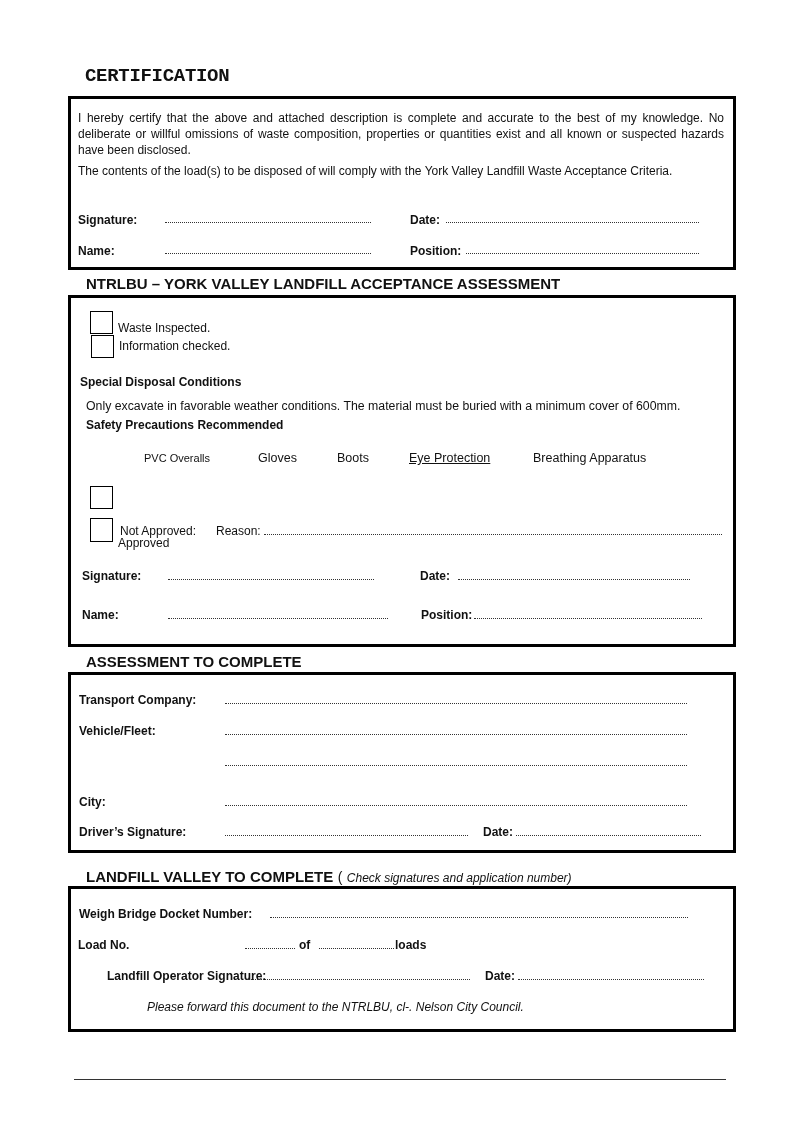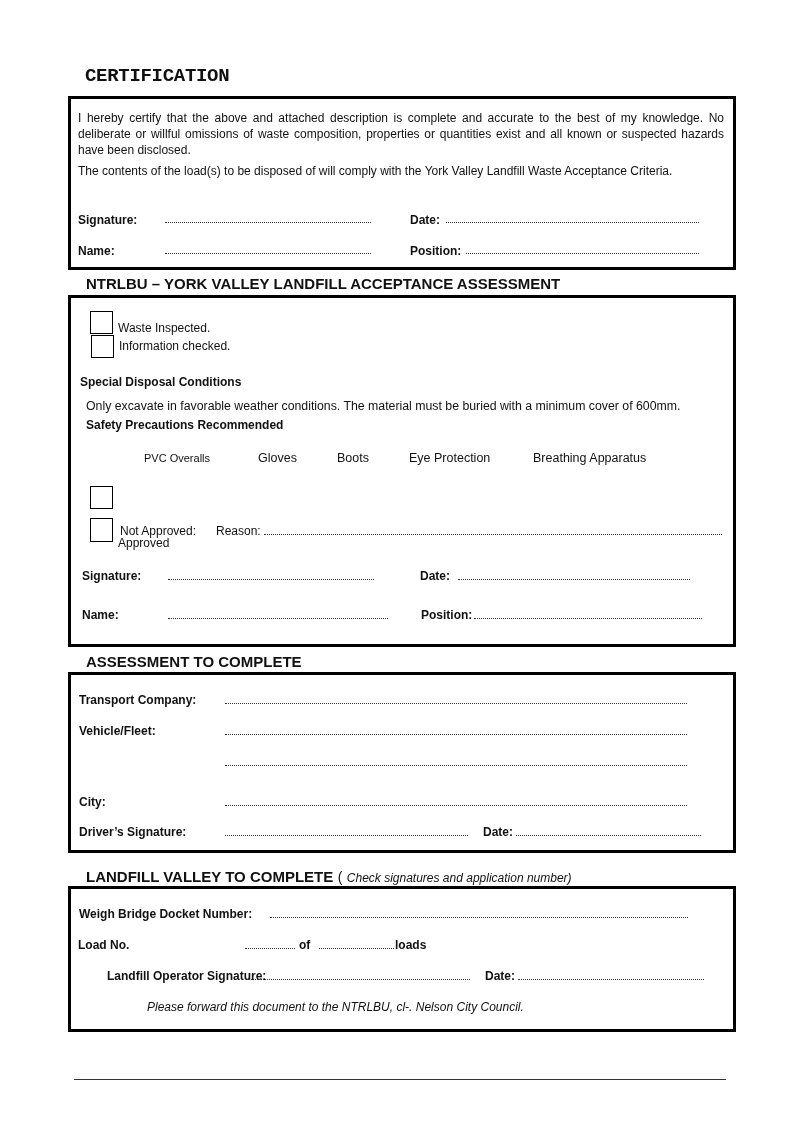--- a/index.html
+++ b/index.html
@@ -43,21 +43,21 @@
 <div class="chk" style="left:91px; top:335px; width:23px; height:23px;"></div>
 <div class="t" style="left:119px; top:339px;">Information checked.</div>
 
 <div class="t b" style="left:80px; top:375px;">Special Disposal Conditions</div>
 <div class="t" style="left:86px; top:399px; font-size:12.3px;">Only excavate in favorable weather conditions. The material must be buried with a minimum cover of 600mm.</div>
 <div class="t b" style="left:86px; top:418px;">Safety Precautions Recommended</div>
 
 <div class="t" style="left:144px; top:451px; font-size:11px;text-align:right;">PVC Overalls</div>
 <div class="t" style="left:258px; top:451px; font-size:12.5px;">Gloves</div>
 <div class="t" style="left:337px; top:451px; font-size:12.5px;">Boots</div>
-<div class="t" style="left:409px; top:451px; font-size:12.5px;">Eye Protection</div>
+<div class="t" style="left:409px; top:451px; font-size:12.5px;text-decoration:underline;">Eye Protection</div>
 <div class="t" style="left:533px; top:451px; font-size:12.5px;">Breathing Apparatus</div>
 
 <div class="chk" style="left:90px; top:486px; width:23px; height:23px;"></div>
 <div class="t" style="left:118px; top:492px;margin-top:44px;">Approved</div>
 <div class="chk" style="left:90px; top:518px; width:23px; height:24px;"></div>
 <div class="t" style="left:120px; top:524px;">Not Approved:</div>
 <div class="t" style="left:216px; top:524px;">Reason:</div>
 <div class="dots" style="left:264px; top:534px; width:458px;"></div>
 
 <div class="t b" style="left:82px; top:569px;">Signature:</div>

